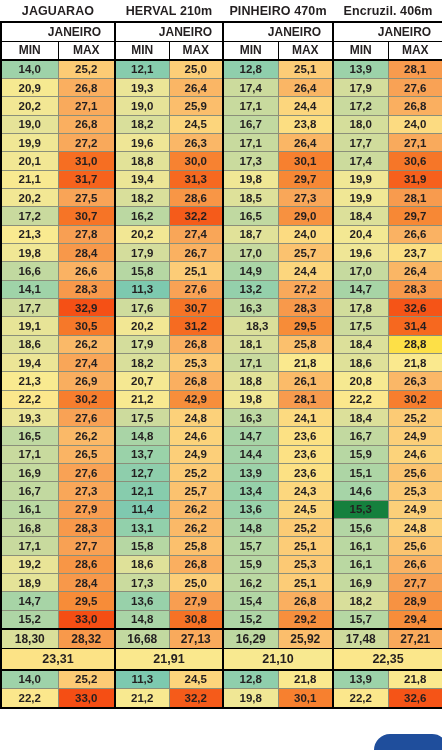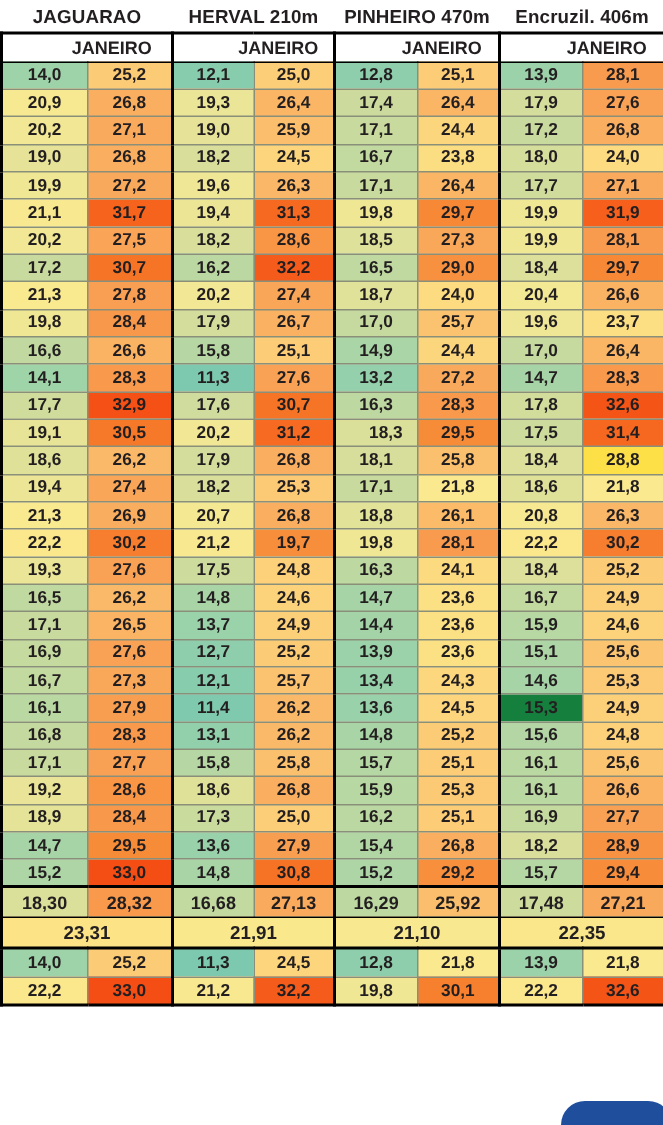--- a/index.html
+++ b/index.html
@@ -134,20 +134,30 @@
           <td colspan="2">HERVAL 210m</td>
           <td colspan="2">PINHEIRO 470m</td>
           <td colspan="2">Encruzil. 406m</td>
         </tr>
         <tr class="month-row">
           <td colspan="2">JANEIRO</td>
           <td colspan="2">JANEIRO</td>
           <td colspan="2">JANEIRO</td>
           <td colspan="2">JANEIRO</td>
         </tr>
+        <tr class="mm-row">
+          <td class="grp-start">MIN</td>
+          <td class="grp-end">MAX</td>
+          <td class="grp-start">MIN</td>
+          <td class="grp-end">MAX</td>
+          <td class="grp-start">MIN</td>
+          <td class="grp-end">MAX</td>
+          <td class="grp-start">MIN</td>
+          <td class="grp-end">MAX</td>
+        </tr>
         <tr class="data-row">
           <td class="grp-start" style="background: rgb(158, 210, 169);">14,0</td>
           <td class="grp-end" style="background: rgb(252, 203, 117);">25,2</td>
           <td class="grp-start" style="background: rgb(135, 204, 173);">12,1</td>
           <td class="grp-end" style="background: rgb(252, 206, 120);">25,0</td>
           <td class="grp-start" style="background: rgb(143, 206, 172);">12,8</td>
           <td class="grp-end" style="background: rgb(252, 204, 119);">25,1</td>
           <td class="grp-start" style="background: rgb(156, 210, 169);">13,9</td>
           <td class="grp-end" style="background: rgb(248, 155, 78);">28,1</td>
         </tr>
@@ -185,20 +195,30 @@
           <td class="grp-start" style="background: rgb(240, 231, 149);">19,9</td>
           <td class="grp-end" style="background: rgb(249, 169, 91);">27,2</td>
           <td class="grp-start" style="background: rgb(239, 230, 150);">19,6</td>
           <td class="grp-end" style="background: rgb(250, 183, 103);">26,3</td>
           <td class="grp-start" style="background: rgb(200, 218, 158);">17,1</td>
           <td class="grp-end" style="background: rgb(250, 182, 101);">26,4</td>
           <td class="grp-start" style="background: rgb(208, 220, 156);">17,7</td>
           <td class="grp-end" style="background: rgb(249, 170, 92);">27,1</td>
         </tr>
         <tr class="data-row">
+          <td class="grp-start" style="background: rgb(242, 231, 148);">20,1</td>
+          <td class="grp-end" style="background: rgb(246, 110, 34);">31,0</td>
+          <td class="grp-start" style="background: rgb(226, 226, 152);">18,8</td>
+          <td class="grp-end" style="background: rgb(247, 130, 49);">30,0</td>
+          <td class="grp-start" style="background: rgb(202, 219, 158);">17,3</td>
+          <td class="grp-end" style="background: rgb(247, 128, 47);">30,1</td>
+          <td class="grp-start" style="background: rgb(204, 219, 157);">17,4</td>
+          <td class="grp-end" style="background: rgb(246, 118, 40);">30,6</td>
+        </tr>
+        <tr class="data-row">
           <td class="grp-start" style="background: rgb(248, 233, 144);">21,1</td>
           <td class="grp-end" style="background: rgb(246, 99, 29);">31,7</td>
           <td class="grp-start" style="background: rgb(236, 229, 150);">19,4</td>
           <td class="grp-end" style="background: rgb(246, 105, 32);">31,3</td>
           <td class="grp-start" style="background: rgb(240, 231, 149);">19,8</td>
           <td class="grp-end" style="background: rgb(247, 136, 53);">29,7</td>
           <td class="grp-start" style="background: rgb(240, 231, 149);">19,9</td>
           <td class="grp-end" style="background: rgb(246, 96, 28);">31,9</td>
         </tr>
         <tr class="data-row">
@@ -308,21 +328,21 @@
           <td class="grp-end" style="background: rgb(250, 175, 96);">26,8</td>
           <td class="grp-start" style="background: rgb(226, 226, 152);">18,8</td>
           <td class="grp-end" style="background: rgb(251, 187, 105);">26,1</td>
           <td class="grp-start" style="background: rgb(246, 233, 145);">20,8</td>
           <td class="grp-end" style="background: rgb(250, 183, 103);">26,3</td>
         </tr>
         <tr class="data-row">
           <td class="grp-start" style="background: rgb(251, 231, 140);">22,2</td>
           <td class="grp-end" style="background: rgb(247, 126, 46);">30,2</td>
           <td class="grp-start" style="background: rgb(248, 233, 144);">21,2</td>
-          <td class="grp-end" style="background: rgb(247, 142, 59);">19,7</td>
+          <td class="grp-end" style="background: rgb(247, 142, 59);">42,9</td>
           <td class="grp-start" style="background: rgb(240, 231, 149);">19,8</td>
           <td class="grp-end" style="background: rgb(248, 155, 78);">28,1</td>
           <td class="grp-start" style="background: rgb(251, 231, 140);">22,2</td>
           <td class="grp-end" style="background: rgb(247, 126, 46);">30,2</td>
         </tr>
         <tr class="data-row">
           <td class="grp-start" style="background: rgb(235, 229, 151);">19,3</td>
           <td class="grp-end" style="background: rgb(249, 162, 85);">27,6</td>
           <td class="grp-start" style="background: rgb(205, 219, 157);">17,5</td>
           <td class="grp-end" style="background: rgb(252, 209, 122);">24,8</td>

